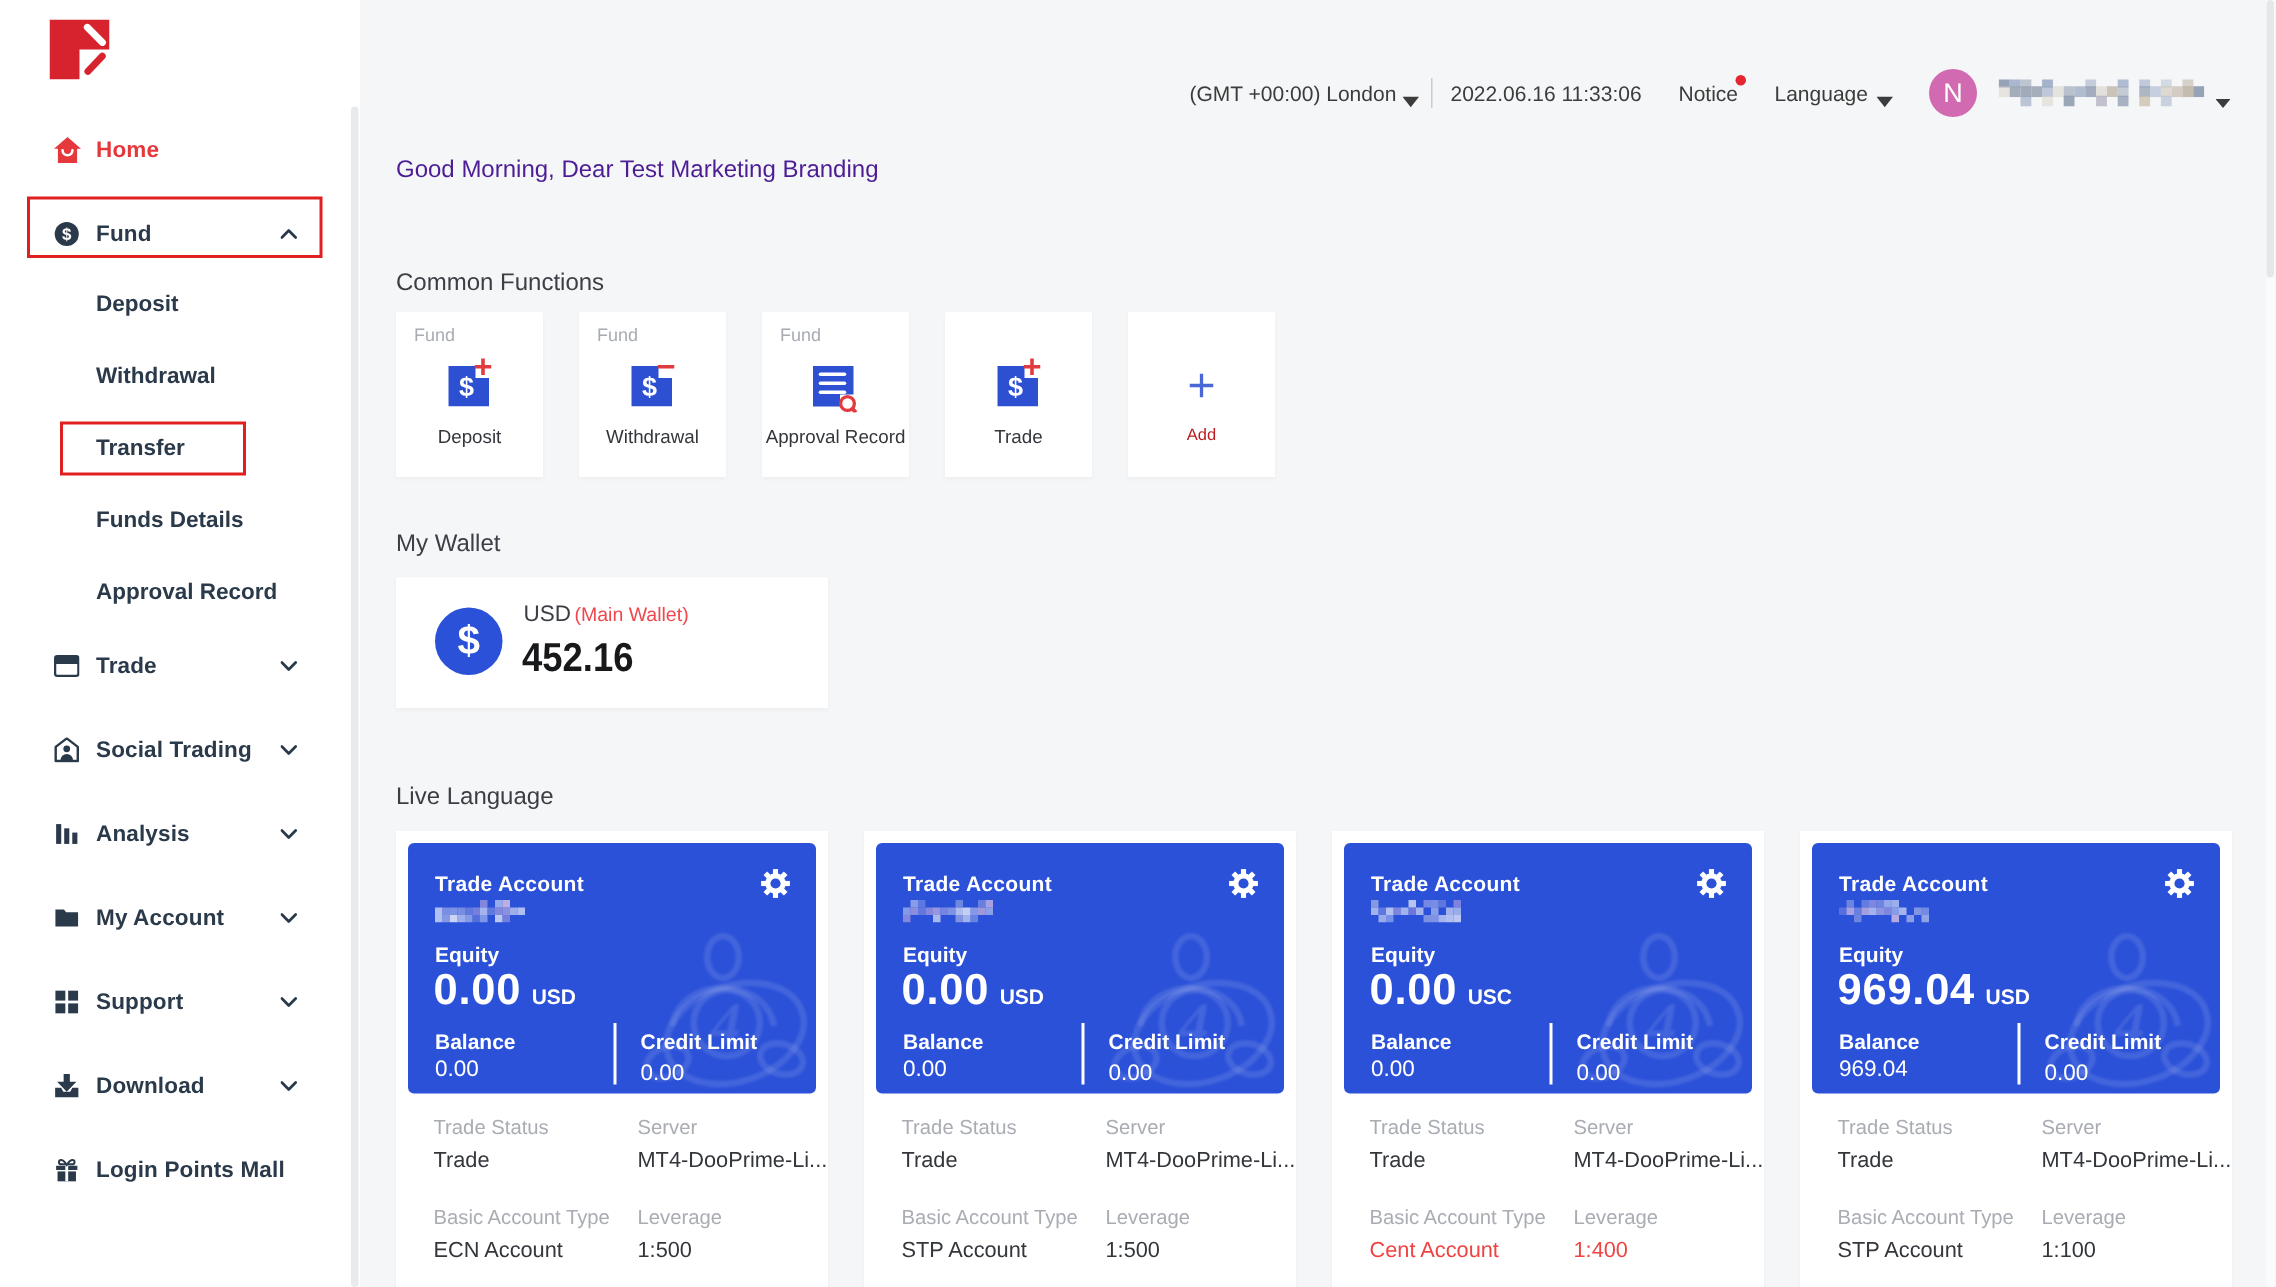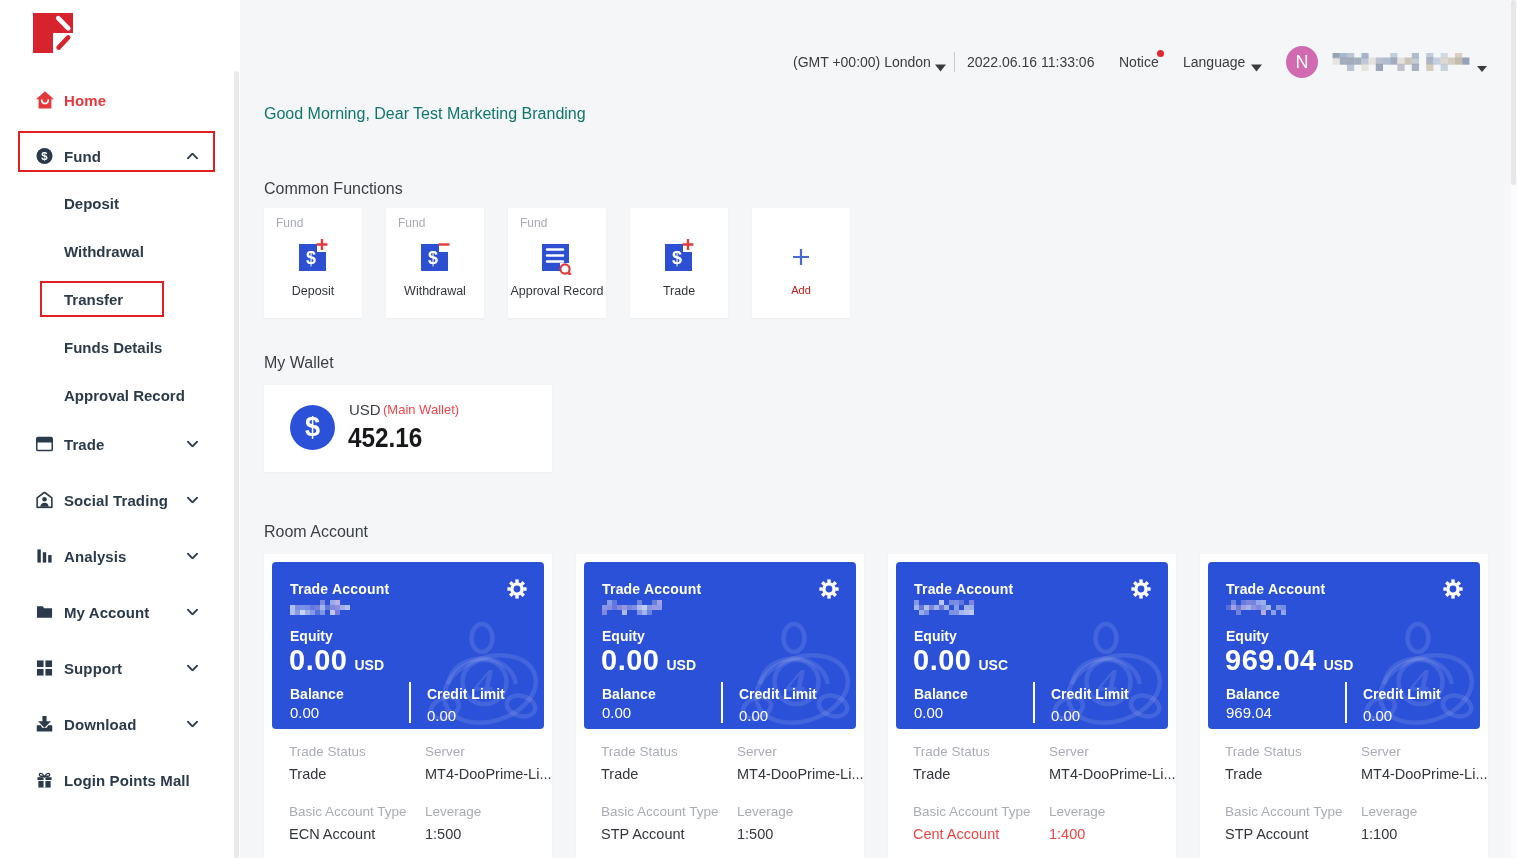--- a/index.html
+++ b/index.html
@@ -12,21 +12,21 @@
 .nav-item .ic { position:absolute; left:36px; top:50%; transform:translateY(-50%); width:17px; height:17px; }
 .nav-item .tx { position:absolute; left:64px; top:50%; transform:translateY(-50%); font-size:15px; font-weight:bold; color:#2b3a4a; letter-spacing:0.1px; }
 .nav-item .car { position:absolute; right:42px; top:50%; transform:translateY(-50%); width:11px; height:7px; }
 .sub .tx { font-size:15px; letter-spacing:0; }
 .red { color:#e5383d !important; }
 .fundbox { position:absolute; left:18px; top:131px; width:197px; height:41px; border:2.5px solid #e02020; }
 .transferbox { position:absolute; left:40px; top:281px; width:124px; height:36px; border:2.5px solid #e02020; }
 .main { position:absolute; left:240px; top:0; width:1277px; height:766px;margin-top:26px; }
 .topbar { position:absolute; top:0; left:0; right:0; height:72px; font-size:14px; color:#3c3c3c; }
 .tb { position:absolute; top:27px; height:18px; line-height:18px; white-space:nowrap; }
-.greeting { position:absolute; left:24px; top:79px; font-size:16px; color:#0f766e; }
+.greeting { position:absolute; left:24px; top:79px; font-size:16px; color:#4c1d95; }
 .sechead { position:absolute; left:24px; font-size:16px; color:#3b3f45; }
 .ccard { position:absolute; top:182px; width:98px; height:110px; background:#fff; box-shadow:0 1px 3px rgba(0,0,0,0.04); }
 .ccard .tag { position:absolute; left:12px; top:8px; font-size:12px; color:#a8acb2; }
 .ccard .lbl { position:absolute; left:0; width:100%; top:76px; text-align:center; font-size:12.5px; color:#33363b; }
 .ccard .icn { position:absolute; left:50%; top:50px; transform:translateX(-50%); }
 .wcard { position:absolute; left:24px; top:359px; width:288px; height:87px; background:#fff; box-shadow:0 1px 3px rgba(0,0,0,0.04); }
 .acard { position:absolute; top:528px; width:288px; height:340px; background:#fff; box-shadow:0 1px 3px rgba(0,0,0,0.04); }
 .bluep { position:absolute; left:8px; top:8px; width:272px; height:167px; background:#2b51d8; border-radius:4px; overflow:hidden; color:#fff; }
 .bluep .wm { position:absolute; right:-10px; top:55px; opacity:1; }
 .btn-webtrade { position:absolute; right:14px; top:309px; width:73px; height:28px; background:#edeff3; border-radius:4px; color:#2b51d8; font-size:13px; text-align:center; line-height:28px; }
@@ -260,21 +260,21 @@
   </div>
 
   <div class="sechead" style="top:328px;">My Wallet</div>
   <div class="wcard">
     <div style="position:absolute;left:26px;top:20px;width:45px;height:45px;border-radius:50%;background:#2b51d8;color:#fff;text-align:center;line-height:45px;font-size:27px;font-weight:bold;">$</div>
     <span style="position:absolute;left:85px;top:16px;font-size:15px;color:#3b3f45;">USD</span>
     <span style="position:absolute;left:119px;top:17px;font-size:13px;color:#f0474d;">(Main Wallet)</span>
     <span style="position:absolute;left:84px;top:38px;font-size:27px;font-weight:bold;color:#17181a;letter-spacing:0px;transform:scaleX(0.9);transform-origin:left;">452.16</span>
   </div>
 
-  <div class="sechead" style="top:497px;">Room Account</div>
+  <div class="sechead" style="top:497px;">Live Language</div>
   <div class="acard" style="left:24px;">
     <div class="bluep">
       <svg class="wm" style="position:absolute;left:132px;top:56px;" width="175" height="190" viewBox="0 0 175 190" fill="none" stroke="rgba(255,255,255,0.11)" stroke-width="4.5">
       <ellipse cx="78" cy="20" rx="10.5" ry="14"></ellipse>
       <path d="M44 66 C50 32 106 32 112 66"></path>
       <ellipse cx="86" cy="71" rx="47" ry="32" transform="rotate(-18 86 71)"></ellipse>
       <circle cx="80.5" cy="64" r="22"></circle>
       <text x="80" y="78" font-size="40" font-style="italic" font-weight="bold" fill="rgba(255,255,255,0.11)" stroke="none" text-anchor="middle" font-family="Liberation Serif">4</text>
       <ellipse cx="41" cy="90" rx="14.5" ry="10" transform="rotate(-22 41 90)"></ellipse>
       <ellipse cx="117" cy="88" rx="14.5" ry="10" transform="rotate(16 117 88)"></ellipse>

